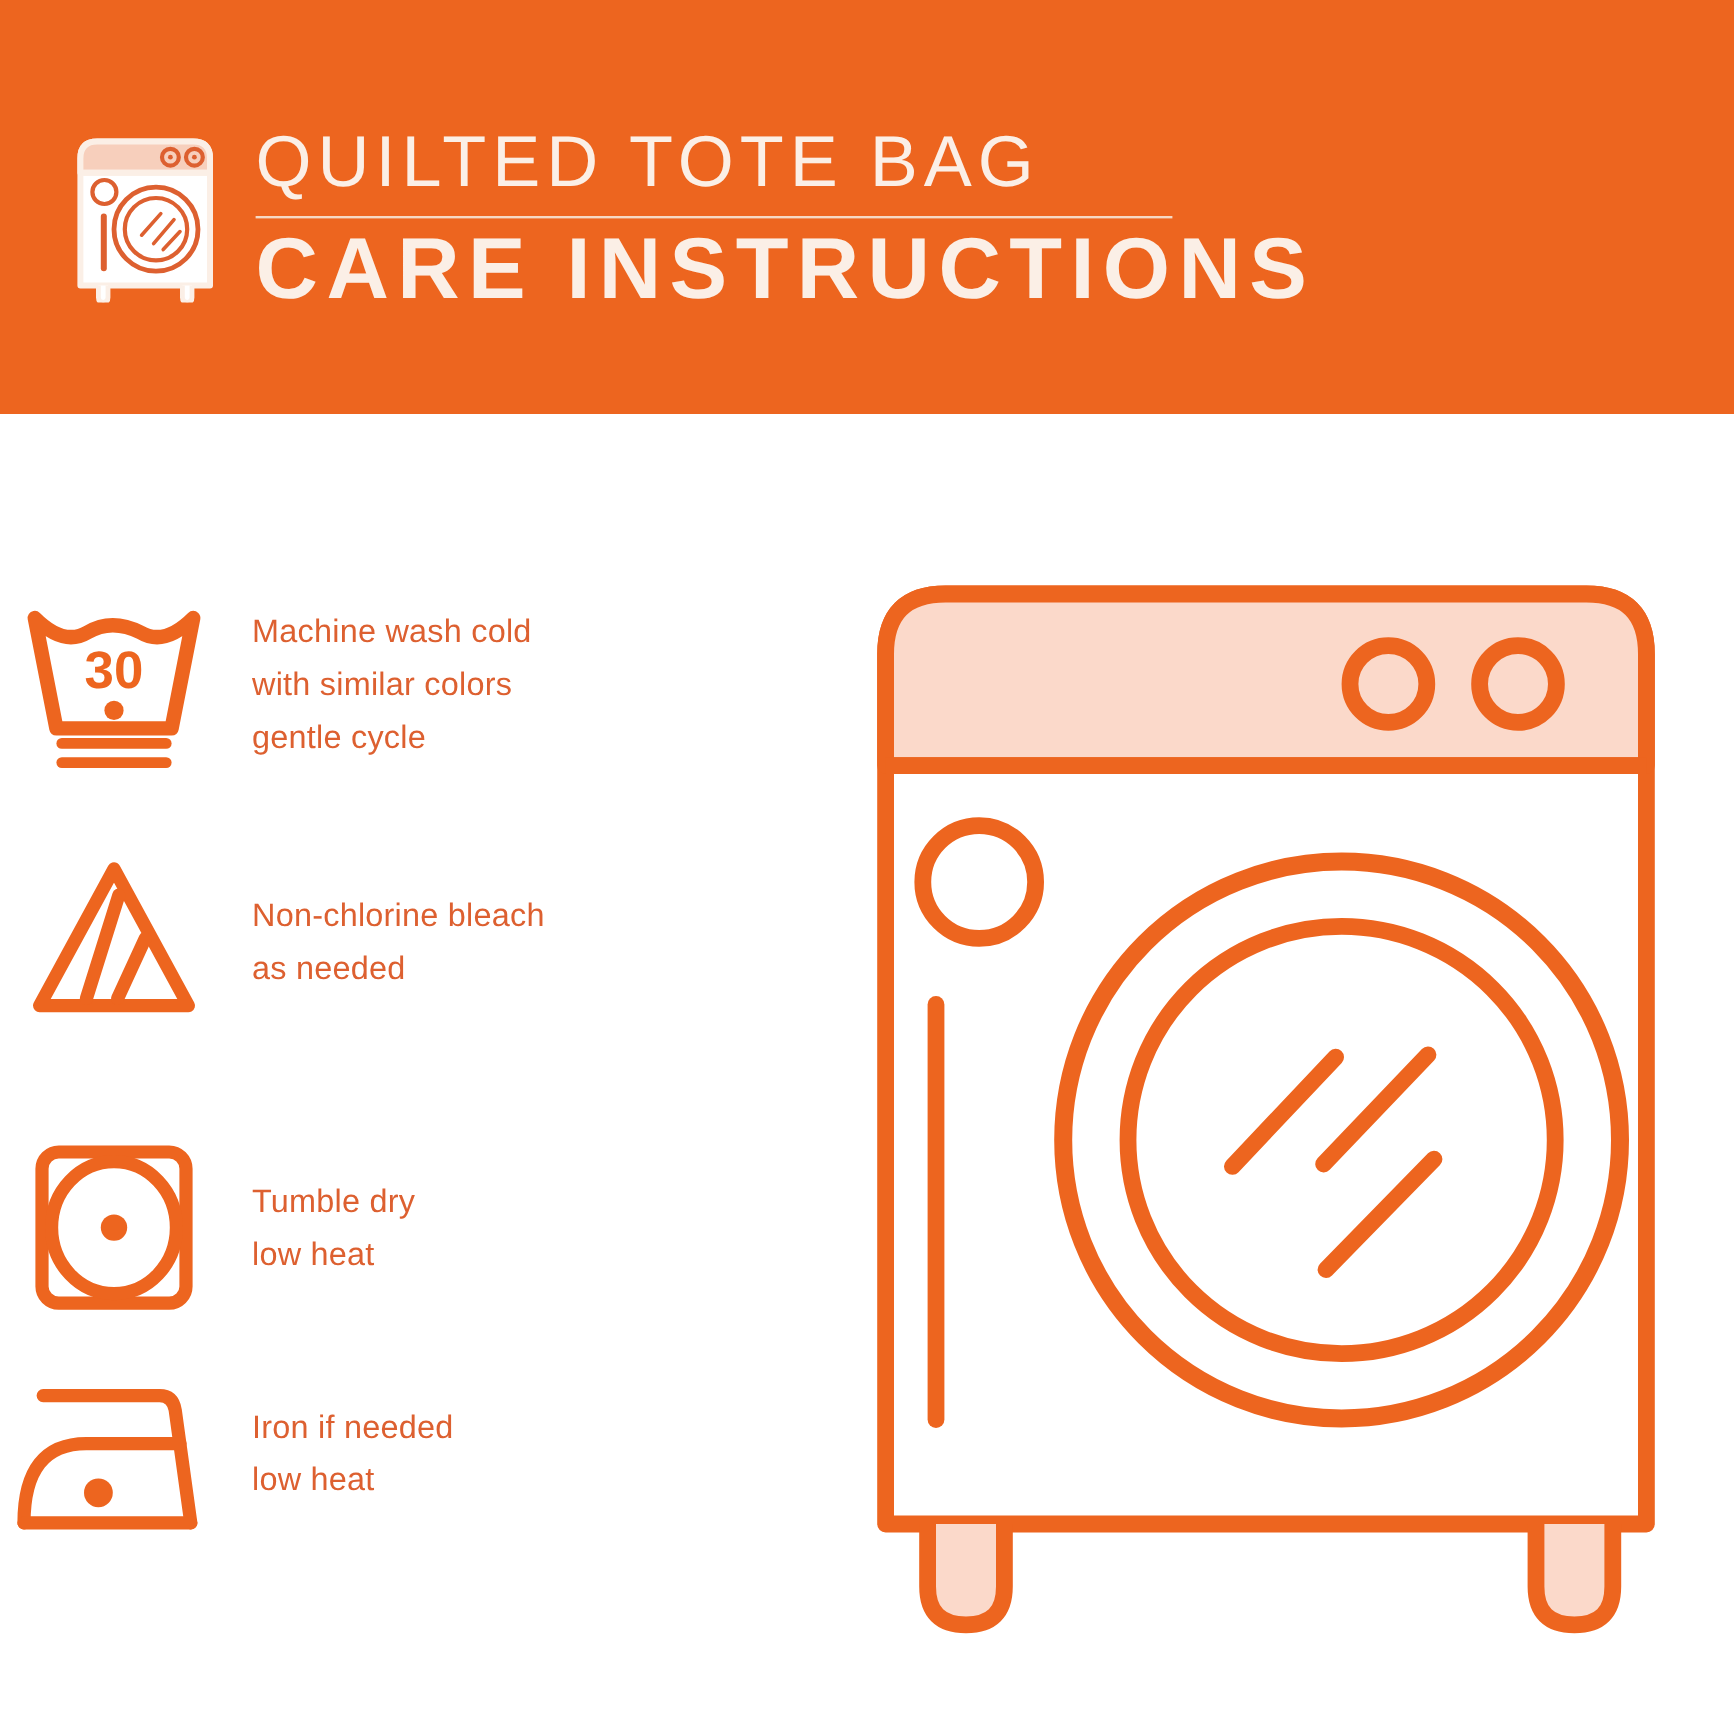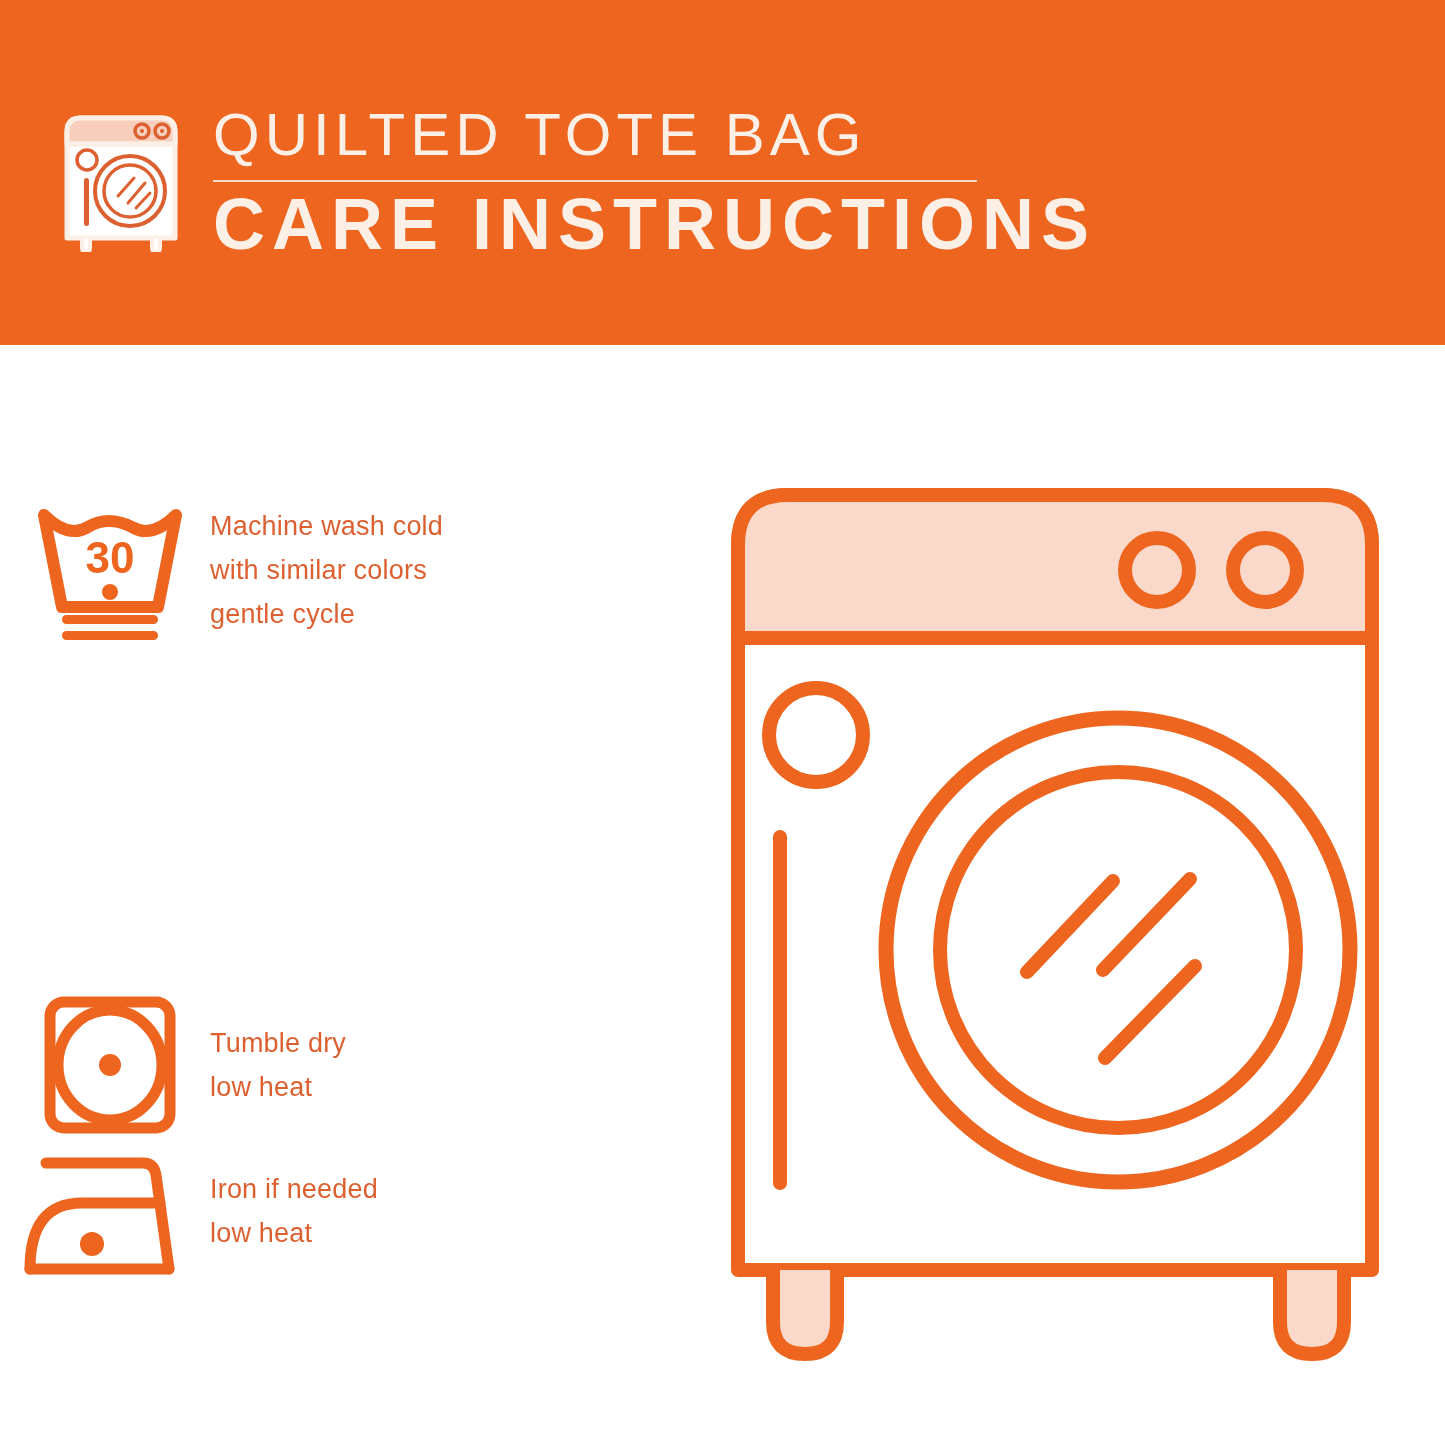--- a/index.html
+++ b/index.html
@@ -67,31 +67,31 @@
   }
   .care-row {
     position: absolute;
     left: 0;
     width: 640px;
     display: flex;
     align-items: center;
   }
   .care-row.r0 { top: 490px;  height: 160px; }
   .care-row.r1 { top: 705px;  height: 160px; }
-  .care-row.r2 { top: 985px;  height: 160px; }
+  .care-row.r2 { top: 943px;  height: 160px; }
   .care-row.r3 { top: 1136px; height: 150px; }
 
   .care-symbol {
     position: relative;
     width: 190px;
     min-width: 190px;
     height: 160px;
     display: flex;
     align-items: center;
-    justify-content: flex-end;
+    justify-content: center;
   }
   .care-text {
     font-size: 27px;
     font-weight: 500;
     line-height: 44px;
     color: #DD6030;
     letter-spacing: 0.2px;
     white-space: pre-line;
     padding-left: 20px;
   }
@@ -161,20 +161,34 @@
 
         <rect x="32" y="120" width="96" height="9" rx="4.5" fill="#ED651F"></rect>
         <rect x="32" y="136" width="96" height="9" rx="4.5" fill="#ED651F"></rect>
       </svg>
     </div>
     <div class="care-text">Machine wash cold
 with similar colors
 gentle cycle</div>
   </div>
 
+  <div class="care-row r1">
+    <div class="care-symbol">
+      <svg viewBox="0 0 160 150" width="160" height="150" xmlns="http://www.w3.org/2000/svg">
+
+        <path d="M80 14 L142 128 L18 128 Z" fill="none" stroke="#ED651F" stroke-width="11" stroke-linejoin="round"></path>
+
+        <path d="M84 36 L57 122" fill="none" stroke="#ED651F" stroke-width="11" stroke-linecap="round"></path>
+
+        <path d="M106 72 L83 122" fill="none" stroke="#ED651F" stroke-width="11" stroke-linecap="round"></path>
+      </svg>
+    </div>
+    <div class="care-text">Non-chlorine bleach
+as needed</div>
+  </div>
 
   <div class="care-row r2">
     <div class="care-symbol">
       <svg viewBox="0 0 160 150" width="160" height="150" xmlns="http://www.w3.org/2000/svg">
         <rect x="20" y="12" width="120" height="126" rx="14" fill="none" stroke="#ED651F" stroke-width="11"></rect>
         <ellipse cx="80" cy="75" rx="52" ry="55" fill="none" stroke="#ED651F" stroke-width="11"></ellipse>
         <circle cx="80" cy="75" r="11" fill="#ED651F"></circle>
       </svg>
     </div>
     <div class="care-text">Tumble dry

